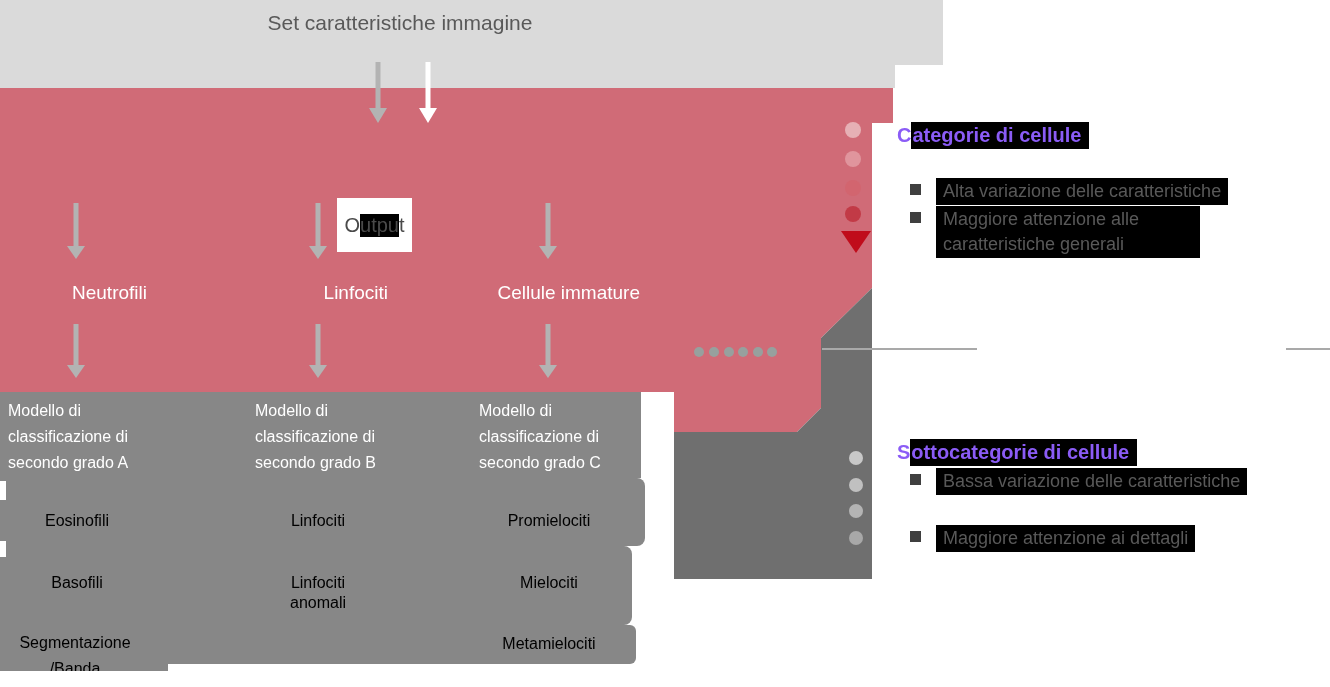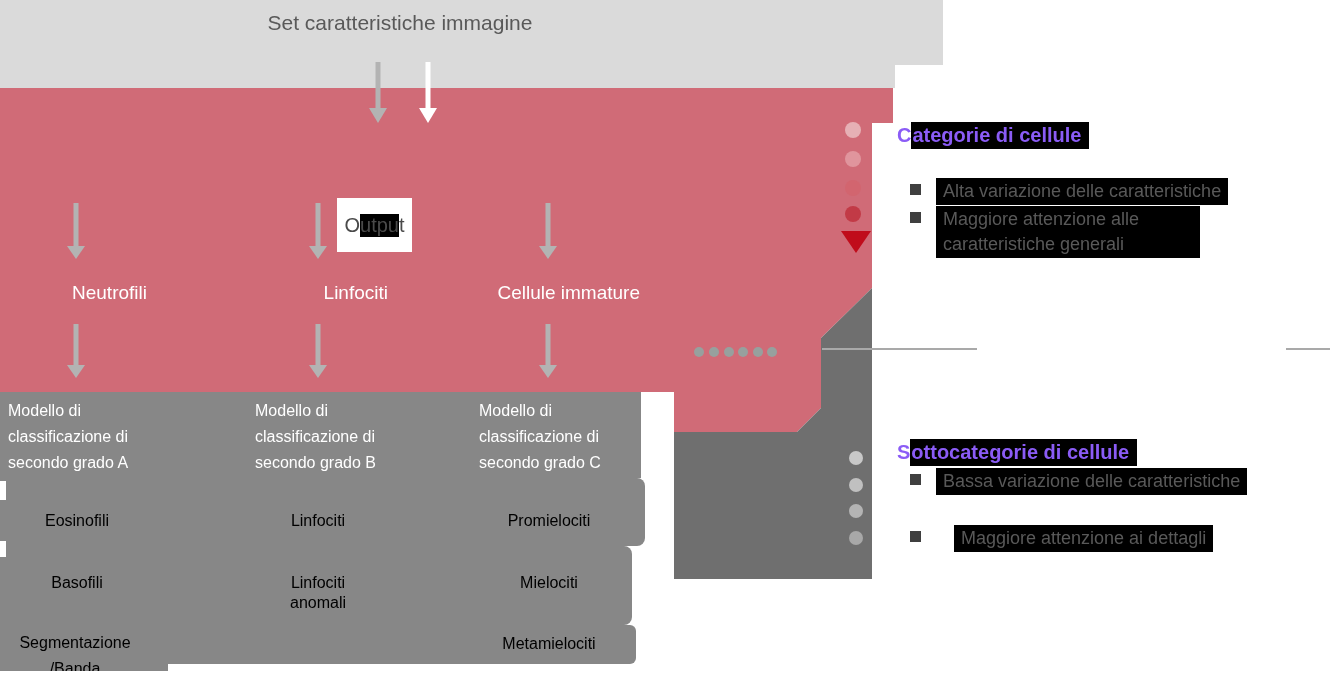--- a/index.html
+++ b/index.html
@@ -51,21 +51,21 @@
   .rp-head .hp{padding:2px 0 3px 0;}
   .h-cat{left:897px;top:124px;}
   .h-sub{left:897px;top:441px;}
   .bullet{display:flex;align-items:flex-start;width:420px;margin-top:8px;}
   .bullet .sq{width:11px;height:11px;background:#3f3f3f;flex:0 0 auto;
     margin:6px 15px 0 0;}
   .bullet .hl{font-size:18px;line-height:25px;color:#595959;background:#000000;
     padding:1px 7px;}
   .bullet .hl.w250{display:inline-block;max-width:250px;}
   .bu1{left:910px;top:170px;} .bu2{left:910px;top:198px;}
-  .bu3{left:910px;top:460px;} .bu4{left:910px;top:517px;gap:18px;}
+  .bu3{left:910px;top:460px;} .bu4{left:910px;top:517px;}
   
   .bottom-bar{left:170px;top:684px;width:703px;height:3px;background:#24385a;}
 </style>
 </head>
 <body>
 
 <div class="stage">
 
   <div class="abs band1"></div>
   <div class="abs band2"></div>

